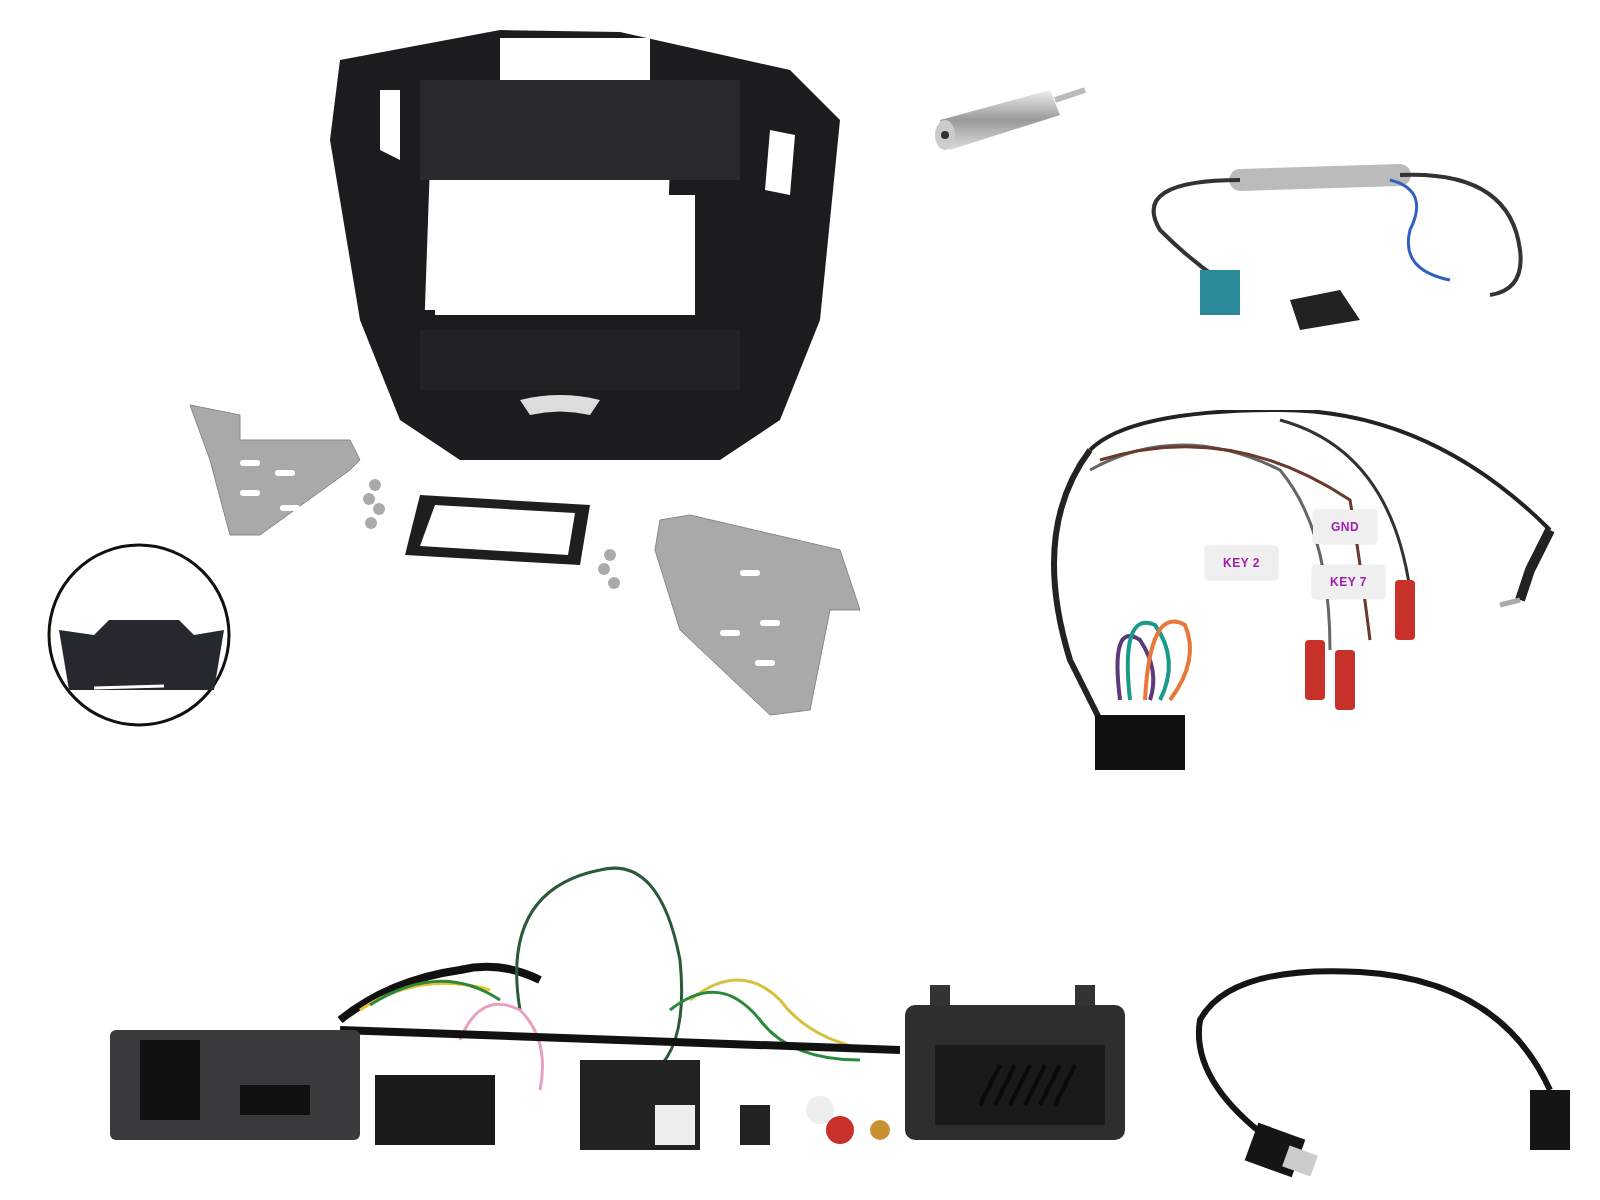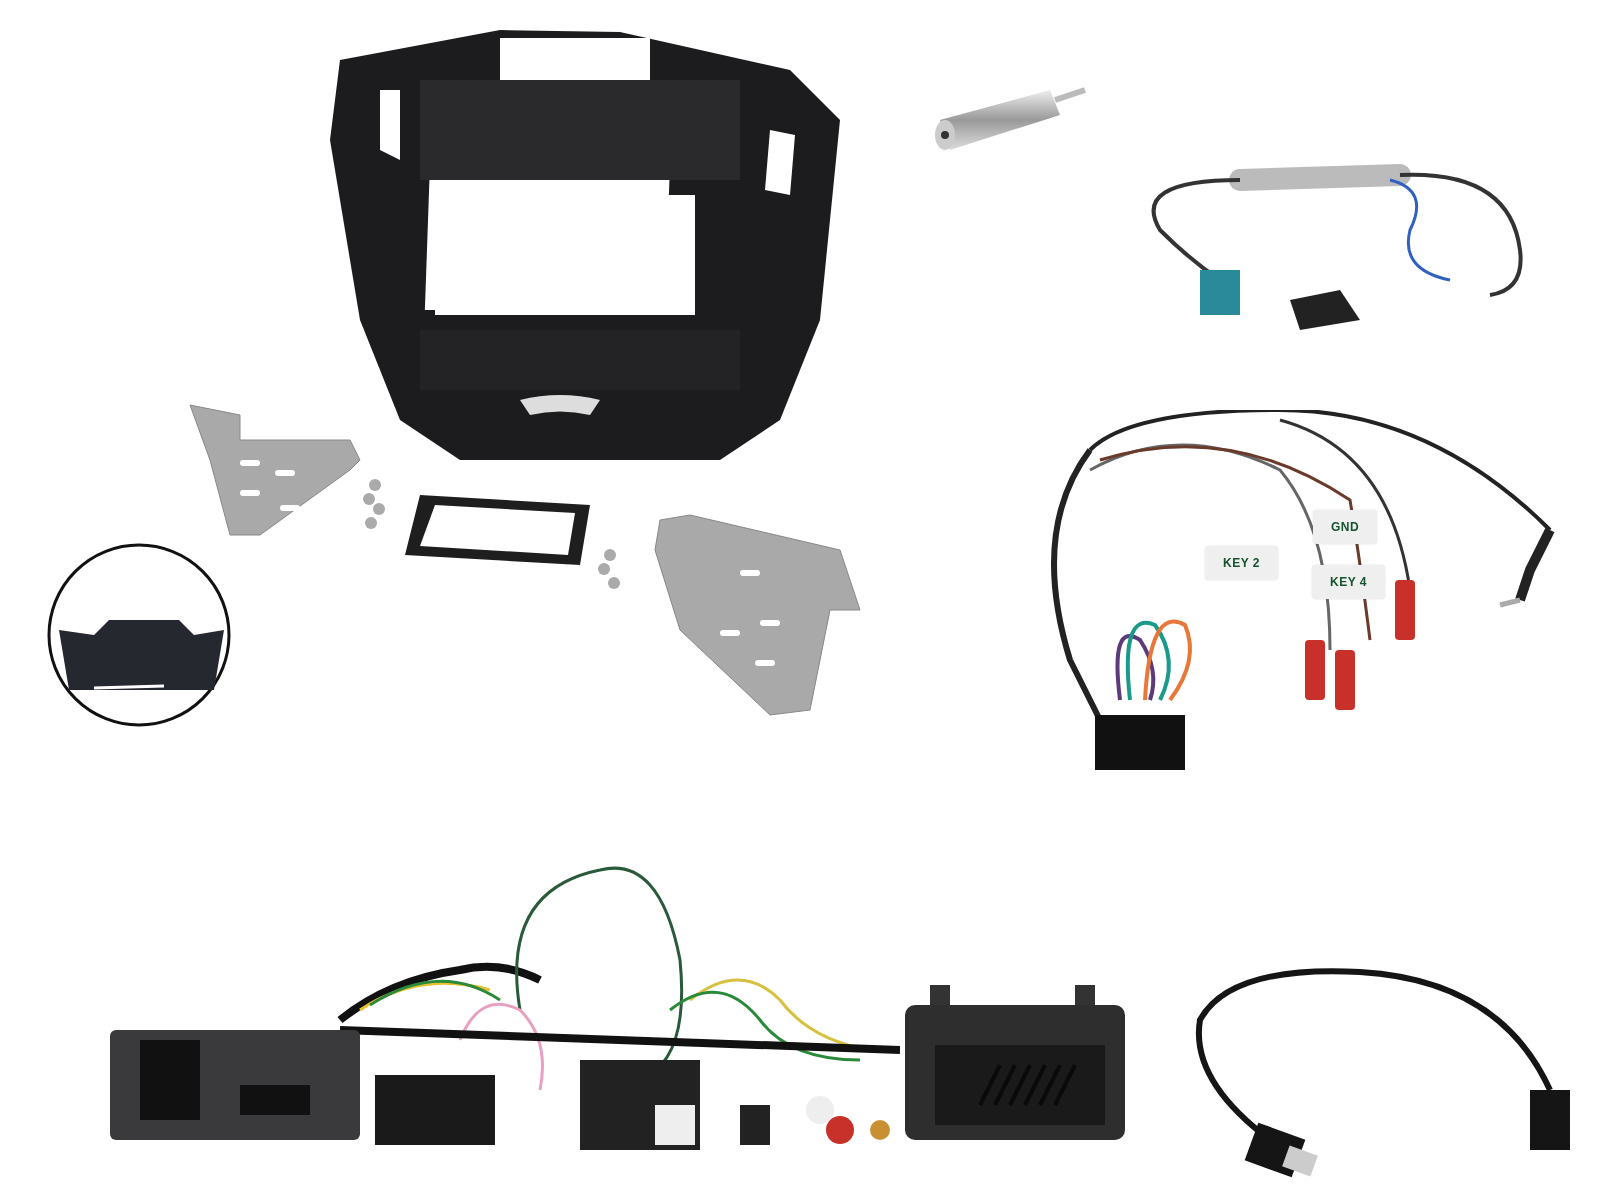--- a/index.html
+++ b/index.html
@@ -1,19 +1,19 @@
 <!DOCTYPE html>
 <html><head>
 <meta charset="utf-8">
 <style>
   html,body{margin:0;padding:0;background:#ffffff;}
   body{width:1600px;height:1200px;position:relative;overflow:hidden;font-family:"Liberation Sans",sans-serif;}
   .item{position:absolute;}
   svg{display:block;}
-  .tag{position:absolute;background:#efefef;border-radius:4px;font-weight:bold;font-size:12px;color:#14532d;padding:10px 18px;letter-spacing:0.5px;box-shadow:0 0 2px rgba(0,0,0,0.15);}
+  .tag{position:absolute;background:#efefef;border-radius:4px;font-weight:bold;font-size:12px;color:#a21caf;padding:10px 18px;letter-spacing:0.5px;box-shadow:0 0 2px rgba(0,0,0,0.15);}
 </style>
 </head>
 <body>
 
 <div class="item" style="left:320px;top:20px;">
   <svg width="540" height="460" viewBox="0 0 540 460">
     <path d="M20 40 L180 10 L300 12 L470 50 L520 100 L500 300 L460 400 L400 440 L140 440 L80 400 L40 300 L10 120 Z" fill="#1c1c1e"></path>
     <rect x="180" y="18" width="150" height="80" fill="#fff"></rect>
     <rect x="115" y="160" width="240" height="130" fill="#fff" transform="skewX(-2)"></rect>
     <rect x="100" y="60" width="320" height="100" fill="#2a2a2c"></rect>
@@ -119,21 +119,21 @@
     <path d="M115 290 Q120 195 155 215 Q170 250 140 290" stroke="#e8783a" stroke-width="4" fill="none"></path>
     <rect x="65" y="305" width="90" height="55" fill="#111"></rect>
     <rect x="275" y="230" width="20" height="60" rx="4" fill="#c8302a"></rect>
     <rect x="305" y="240" width="20" height="60" rx="4" fill="#c8302a"></rect>
     <rect x="365" y="170" width="20" height="60" rx="4" fill="#c8302a"></rect>
     <path d="M520 120 L500 160 L490 190" stroke="#222" stroke-width="10"></path>
     <path d="M490 190 L470 195" stroke="#aaa" stroke-width="5"></path>
   </svg>
 </div>
 <div class="tag" style="left:1313px;top:510px;">GND</div>
-<div class="tag" style="left:1312px;top:565px;">KEY 4</div>
+<div class="tag" style="left:1312px;top:565px;">KEY 7</div>
 <div class="tag" style="left:1205px;top:546px;">KEY 2</div>
 
 <div class="item" style="left:40px;top:860px;">
   <svg width="860" height="330" viewBox="0 0 860 330">
     <path d="M300 160 Q350 120 420 110 Q460 100 500 120" stroke="#111" stroke-width="8" fill="none"></path>
     <path d="M320 150 Q380 110 450 130" stroke="#e8c030" stroke-width="3" fill="none"></path>
     <path d="M330 145 Q400 100 460 140" stroke="#2a8a3a" stroke-width="3" fill="none"></path>
     <path d="M480 150 Q460 30 560 10 Q620 -5 640 100 Q650 200 600 220" stroke="#2a5a3a" stroke-width="3" fill="none"></path>
     <path d="M420 180 Q440 130 480 150 Q510 180 500 230" stroke="#e8a0c0" stroke-width="3" fill="none"></path>
     <path d="M650 140 Q700 100 740 140 Q770 180 830 190" stroke="#d8c040" stroke-width="3" fill="none"></path>

